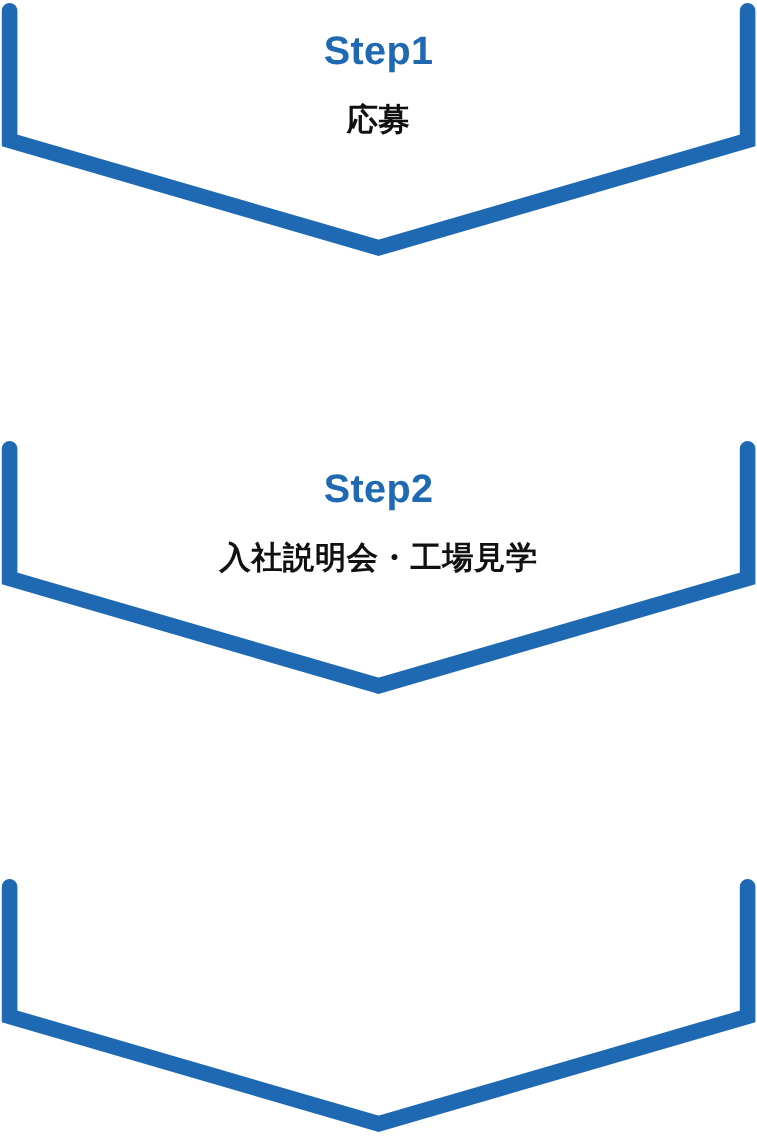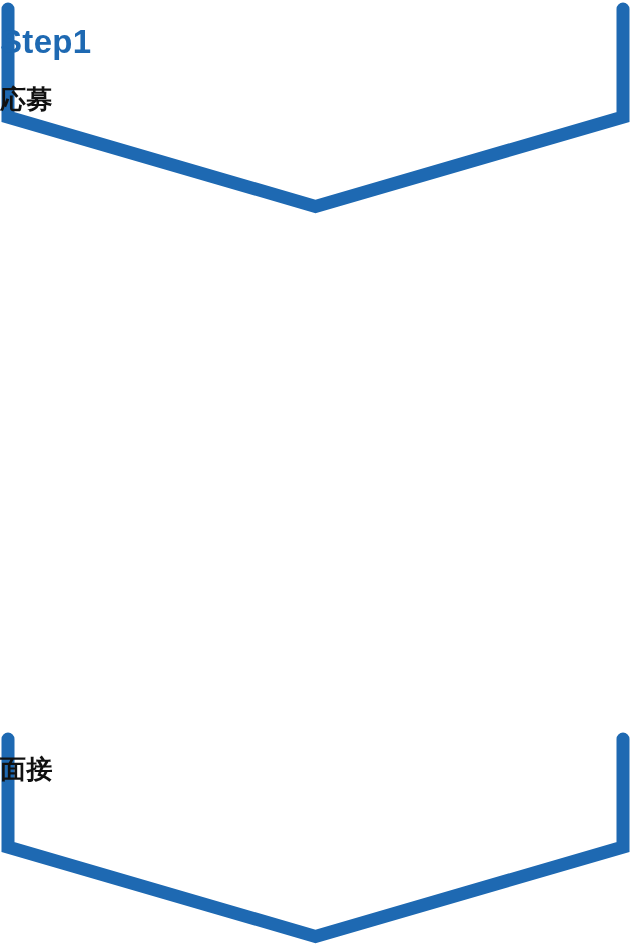--- a/index.html
+++ b/index.html
@@ -12,20 +12,21 @@
   }
   .flow {
     width: 631px; height: 947px;
     display: flex; flex-direction: column;
     justify-content: space-between;
     padding: 2px 0 4px 0;
   }
   .step {
     position: relative;
     height: 211px;
+    text-align: center;
   }
   .chevron {
     position: absolute;
     left: 0; top: 0;
     width: 631px; height: 211px;
     overflow: visible;
     display: block;
   }
   .chevron path {
     fill: none;
@@ -60,22 +61,28 @@
 <div class="flow">
 
   <section class="step">
     <svg class="chevron" viewBox="0 0 631 211" aria-hidden="true">
       <path d="M 8 7 L 8 115 L 315.5 204.5 L 623 115 L 623 7"></path>
     </svg>
     <div class="step-label">Step1</div>
     <div class="step-title">応募</div>
   </section>
 
+  <section class="step">
+    <svg class="chevron" viewBox="0 0 631 211" aria-hidden="true">
+      <path d="M 8 7 L 8 115 L 315.5 204.5 L 623 115 L 623 7"></path>
+    </svg>
+    <div class="step-label">Step2</div>
+    <div class="step-title">入社説明会・工場見学</div>
+  </section>
 
   <section class="step">
     <svg class="chevron" viewBox="0 0 631 211" aria-hidden="true">
       <path d="M 8 7 L 8 115 L 315.5 204.5 L 623 115 L 623 7"></path>
     </svg>
-    <div class="step-title">面接</div>
   </section>
 
 
 </div>
 
 </body></html>

